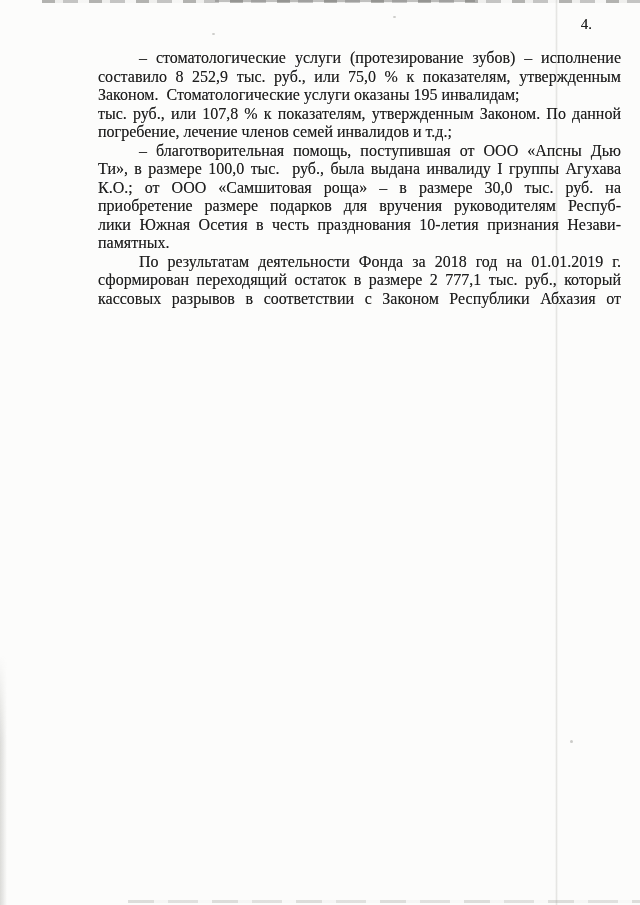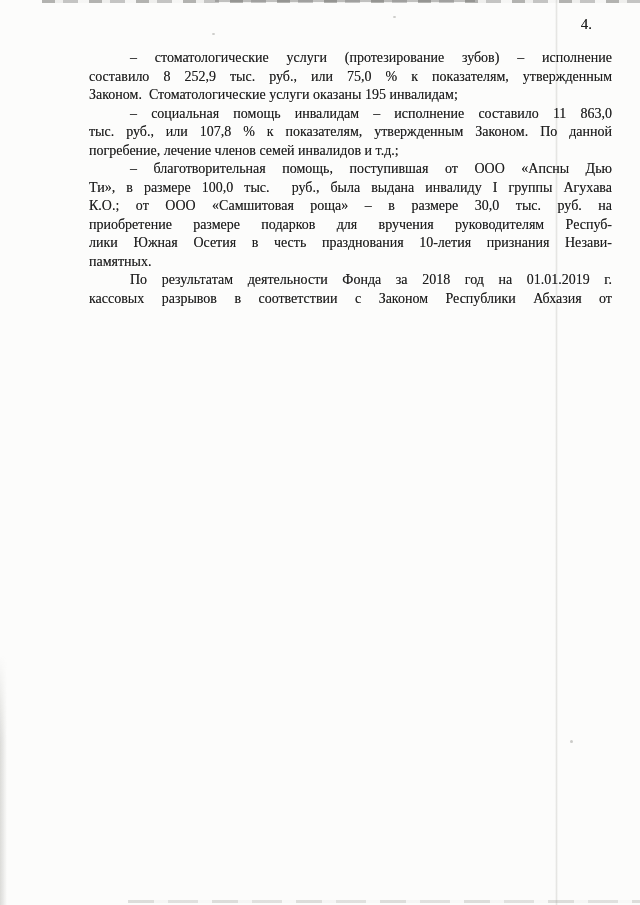--- a/index.html
+++ b/index.html
@@ -64,23 +64,23 @@
   .pagenum {
     position: absolute;
     top: 15px; right: 48px;
     font-size: 15px; line-height: 18px;
     text-align: right;
     text-shadow: 0 0 0.3px rgba(30,30,30,0.55);
   }
   
   .textblock {
     position: absolute;
-    left: 89px; top: 49px;
+    left: 98px; top: 49px;
     width: 523px;
-    font-size: 14px;
+    font-size: 16px;
     line-height: 18.5px;
     text-shadow: 0 0 0.3px rgba(30,30,30,0.55);
   }
   .para { margin: 0; padding: 0; }
   .tl { width: 523px; }
   .tl.j { text-align: justify; text-align-last: justify; }
   .tl.l { text-align: left; text-align-last: left; }
   .tl.first { text-indent: 41px; }
 </style>
 </head>
@@ -101,33 +101,33 @@
 
   <div class="textblock">
 
     <div class="para">
       <div class="tl j first">– стоматологические услуги (протезирование зубов) – исполнение</div>
       <div class="tl j">составило 8 252,9 тыс. руб., или 75,0 % к показателям, утвержденным</div>
       <div class="tl l">Законом.&nbsp; Стоматологические услуги оказаны 195 инвалидам;</div>
     </div>
 
     <div class="para">
-      <div class="tl j first">– социальная помощь инвалидам – исполнение составило 11 863,0</div>
       <div class="tl j">тыс. руб., или 107,8 % к показателям, утвержденным Законом. По данной</div>
       <div class="tl l">погребение, лечение членов семей инвалидов и т.д.;</div>
     </div>
 
     <div class="para">
       <div class="tl j first">– благотворительная помощь, поступившая от ООО «Апсны Дью</div>
       <div class="tl j">Ти», в размере 100,0 тыс.&nbsp; руб., была выдана инвалиду I группы Агухава</div>
       <div class="tl j">К.О.; от ООО «Самшитовая роща» – в размере 30,0 тыс. руб. на</div>
       <div class="tl j">приобретение размере подарков для вручения руководителям Респуб-</div>
       <div class="tl j">лики Южная Осетия в честь празднования 10-летия признания Незави-</div>
       <div class="tl l">памятных.</div>
     </div>
 
     <div class="para">
       <div class="tl j first">По результатам деятельности Фонда за 2018 год на 01.01.2019 г.</div>
+      <div class="tl j">сформирован переходящий остаток в размере 2 777,1 тыс. руб., который</div>
       <div class="tl j">кассовых разрывов в соответствии с Законом Республики Абхазия от</div>
     </div>
 
   </div>
 </div>
 
 </body></html>

